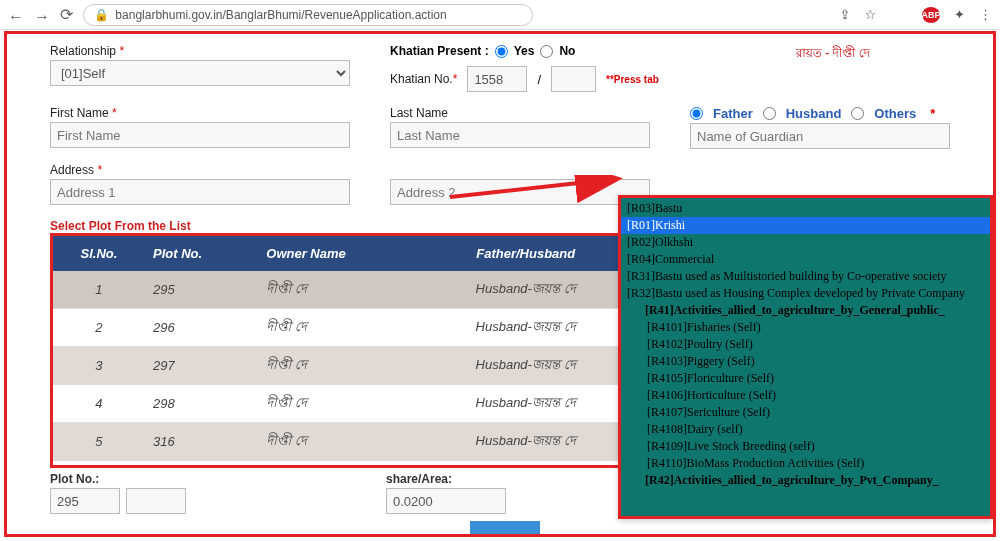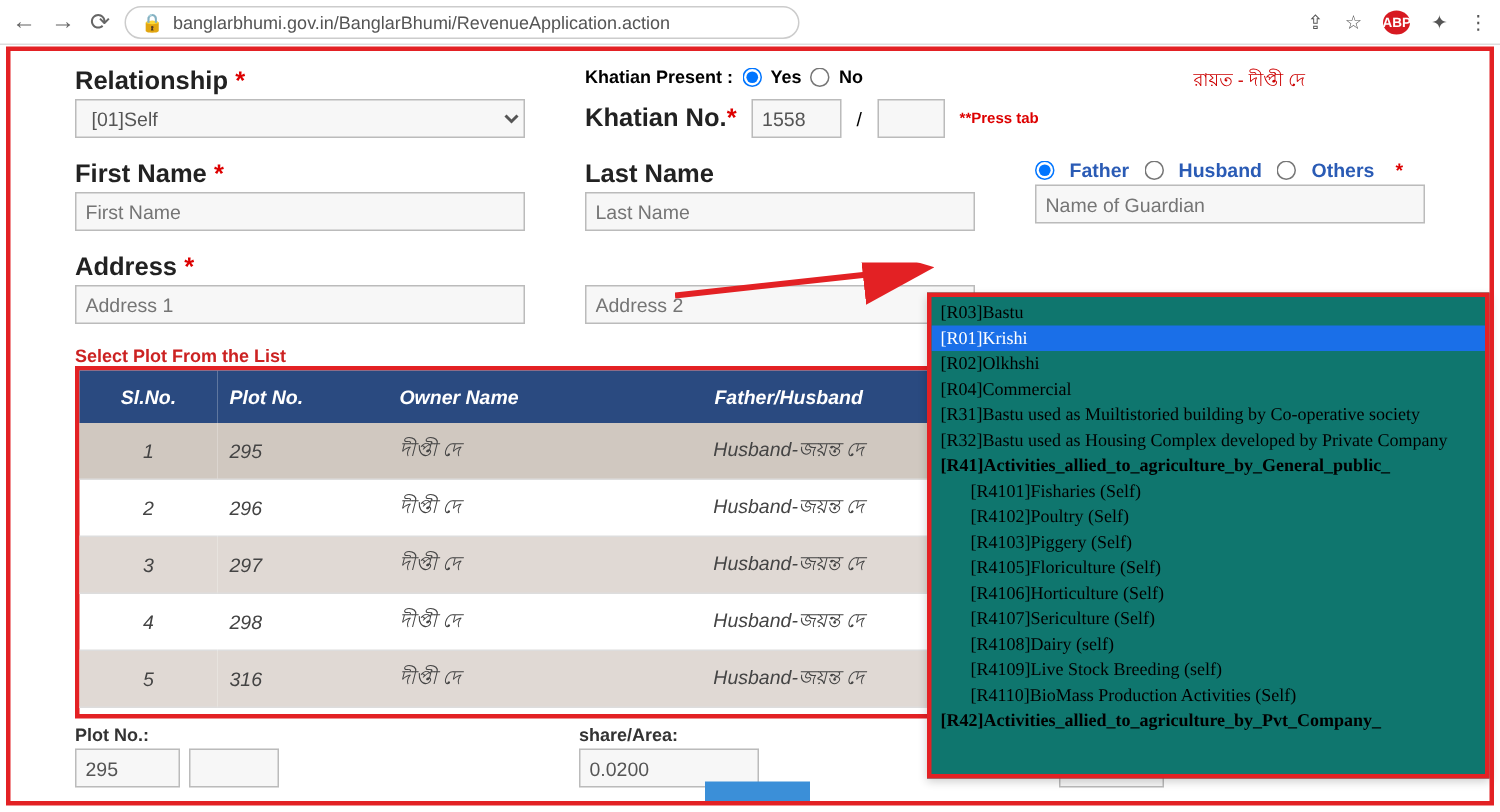--- a/index.html
+++ b/index.html
@@ -32,38 +32,38 @@
     align-items: center;
     font-size: 12px;
     color: #555;
     max-width: 450px;
   }
   .lock-icon { margin-right: 6px; color: #555; }
   .bar-right { margin-left: auto; display: flex; gap: 14px; align-items: center; color: #555; }
   .abp-icon {
     background: #d71921; color:#fff; border-radius:50%;
     width:18px; height:16px; display:flex; align-items:center;
-    justify-content:center; font-size:9px; font-weight:bold;
+    justify-content:center; font-size:9px; font-weight:bold;margin-left:32px;
   }
   .red-frame {
     position: absolute;
     top: 31px; left: 4px; right: 4px; bottom: 4px;
     border: 3px solid #e32124;
     pointer-events: none;
     z-index: 50;
   }
   .content {
     padding: 14px 40px 10px 50px;
     position: relative;
   }
   .row { display: flex; gap: 40px; margin-bottom: 14px; align-items: flex-start; }
   .field { display: flex; flex-direction: column; gap: 2px; }
   .field.w300 { width: 300px; }
   .field.w280 { width: 260px; }
-  .label { font-size: 17px; font-weight: bold; color: #222; }
+  .label { font-size: 12px; font-weight: normal; color: #222; }
   .req { color: #d00; }
   select, input[type=text] {
     border: 1px solid #bbb;
     background: #f7f7f7;
     height: 26px;
     padding: 2px 6px;
     font-size: 13px;
     color: #555;
   }
   input[type=text].small { width: 60px; }
@@ -112,21 +112,21 @@
     height: 324px;
     border: 3px solid #e32124;
     background: #0f766e;
     z-index: 30;
     overflow: hidden;
     box-shadow: 0 2px 6px rgba(0,0,0,0.2);
   }
   .dd-list { list-style:none; font-size:12px; padding: 2px 0; }
   .dd-list li { padding: 1px 6px; cursor:pointer; font-family: 'Times New Roman', serif;}
   .dd-list li.sel { background:#1a6fe8; color:#fff; }
-  .dd-list li.bold { font-weight:bold; }
+  .dd-list li.bold { font-weight:bold;margin-left:18px; }
   .dd-list li.indent { padding-left: 26px; }
   .red-arrow {
     position:absolute;
     top: 175px; left: 450px;
     z-index: 40;
   }
   .bottom-row {
     display:flex; gap: 80px; margin-top: 4px; align-items:flex-end;
   }
   .bottom-field { display:flex; flex-direction:column; gap:2px;}

